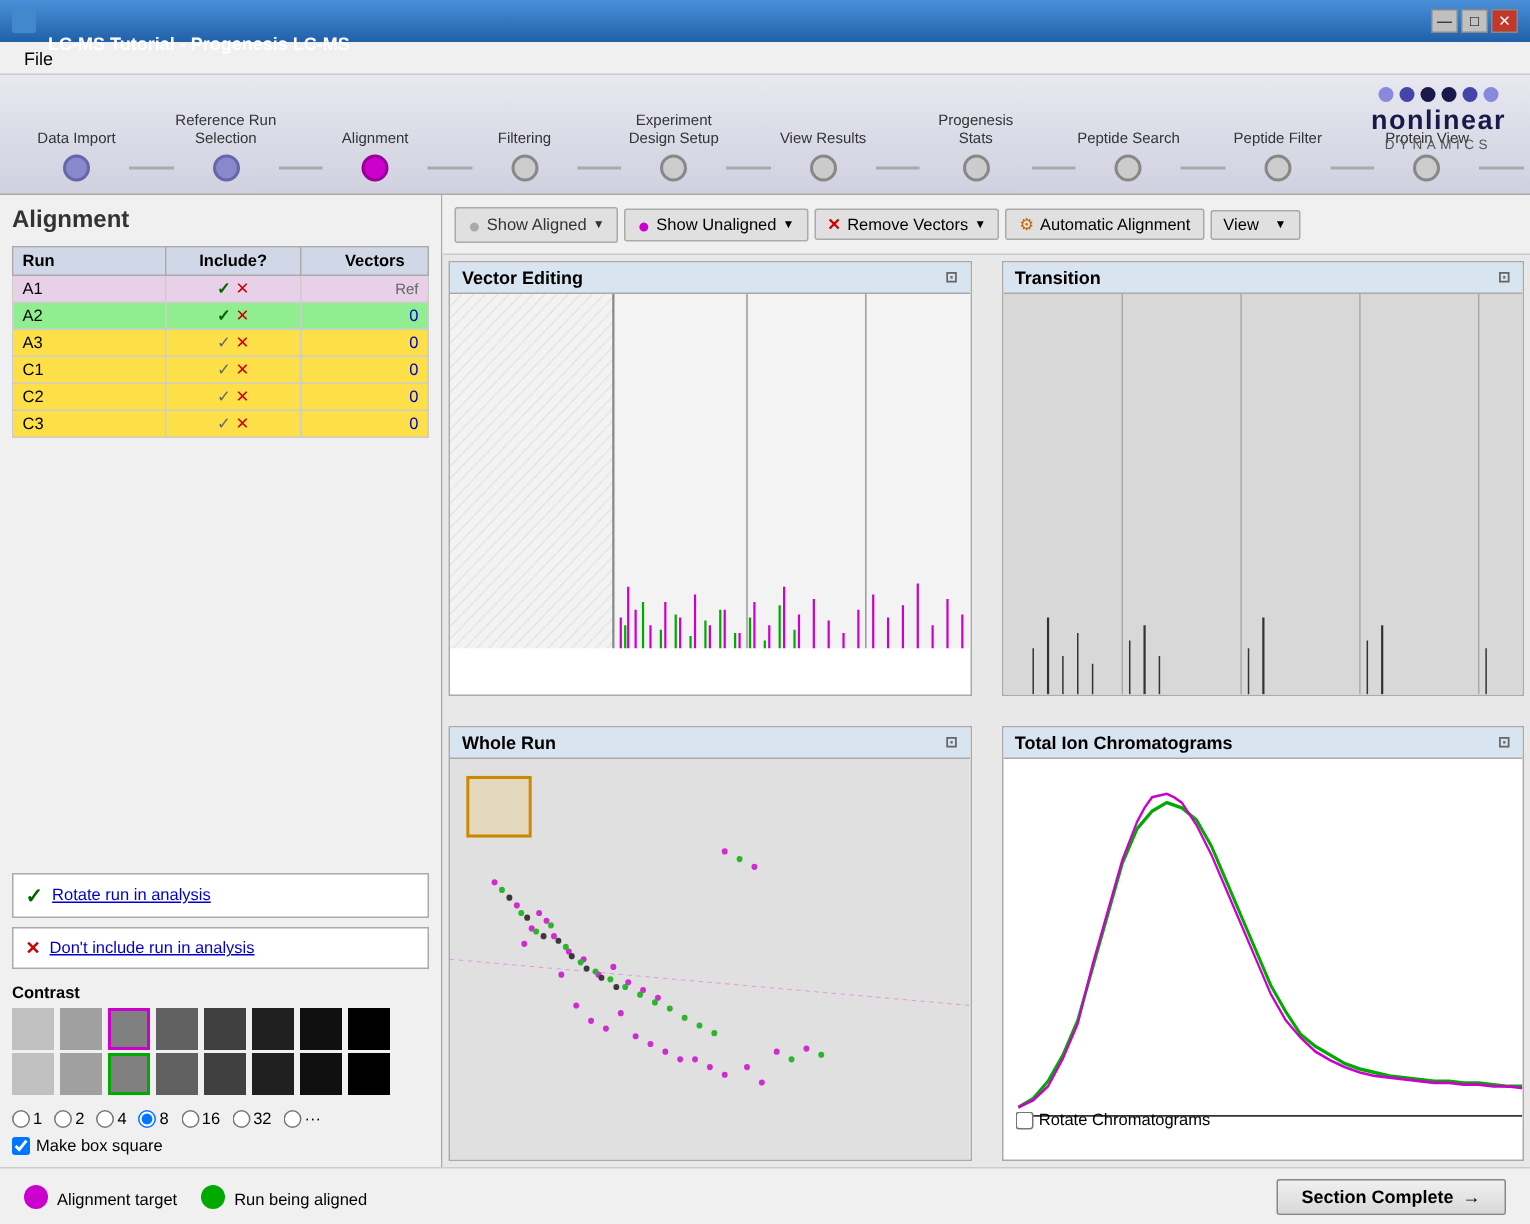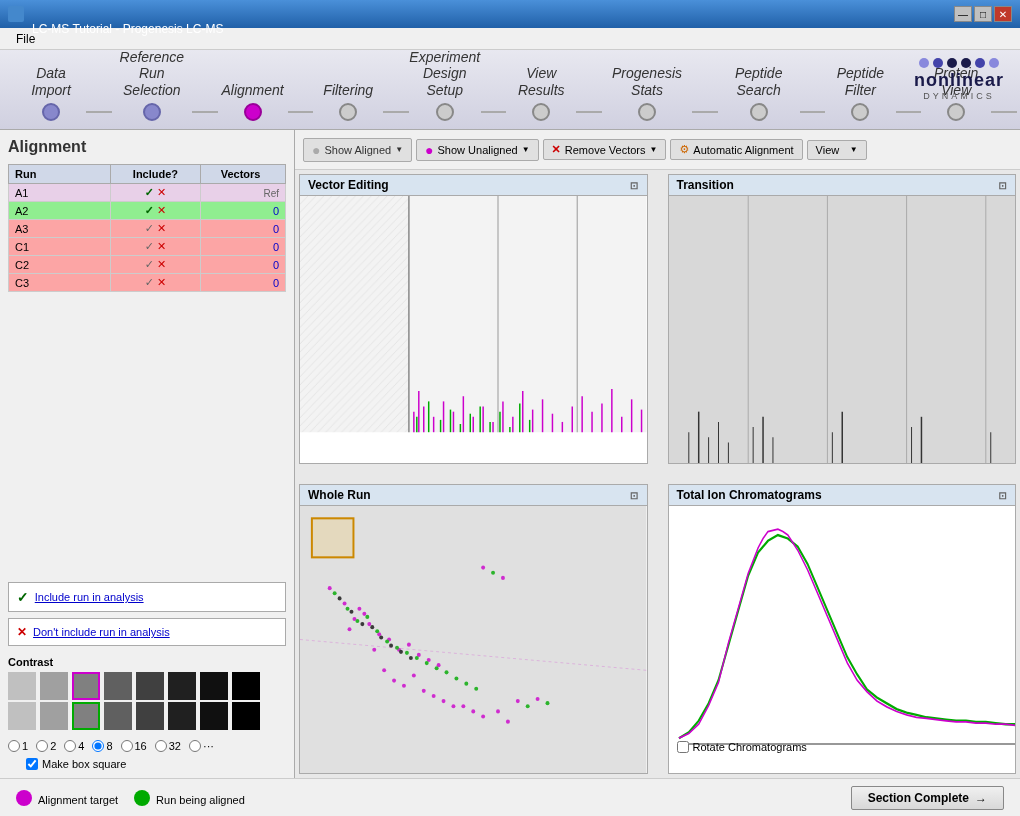--- a/index.html
+++ b/index.html
@@ -8,21 +8,21 @@
     
     .title-bar {
       background: linear-gradient(to bottom, #4a90d9, #2060a8);
       color: white;
       padding: 4px 8px;
       display: flex;
       align-items: center;
       justify-content: space-between;
       height: 28px;
     }
-    .title-bar-text { font-size: 12px; font-weight: normal; margin-top: 30px; }
+    .title-bar-text { font-size: 12px; font-weight: bold; margin-top: 30px; }
     .title-bar-controls { display: flex; gap: 2px; }
     .title-btn {
       width: 18px; height: 16px; background: #c0c0c0; border: 1px solid #888;
       font-size: 10px; cursor: pointer; display: flex; align-items: center; justify-content: center;
       color: #000;
     }
     .title-btn.close { background: #c0392b; color: white; }
 
     
     .menu-bar {
@@ -35,21 +35,21 @@
     .pipeline {
       background: linear-gradient(to bottom, #e8e8f0, #d0d0e0);
       border-bottom: 1px solid #aaa;
       padding: 8px 16px;
       display: flex; align-items: flex-end; justify-content: space-between;
       height: 80px;
       position: relative;
     }
     .pipeline-steps { display: flex; align-items: flex-end; gap: 0; flex: 1; }
     .pipeline-step { display: flex; flex-direction: column; align-items: center; gap: 4px; min-width: 70px; }
-    .pipeline-step-label { font-size: 14px; text-align: center; color: #333; line-height: 1.2; font-style: italic; }
+    .pipeline-step-label { font-size: 10px; text-align: center; color: #333; line-height: 1.2; }
     .pipeline-dot {
       width: 18px; height: 18px; border-radius: 50%;
       border: 2px solid #888; background: #ccc;
     }
     .pipeline-dot.active { background: #cc00cc; border-color: #990099; }
     .pipeline-dot.completed { background: #8888cc; border-color: #6666aa; }
     .pipeline-line { width: 30px; height: 2px; background: #aaa; margin-bottom: 8px; }
 
     .nonlinear-logo {
       position: absolute; right: 16px; top: 8px;
@@ -75,24 +75,24 @@
 
     
     .run-table { width: 100%; border-collapse: collapse; margin-bottom: 8px; }
     .run-table th {
       background: #d0d8e8; border: 1px solid #aaa; padding: 3px 6px;
       font-size: 11px; text-align: left;
     }
     .run-table td { border: 1px solid #ccc; padding: 2px 6px; font-size: 11px; }
     .run-row-ref { background: #e8d0e8; }
     .run-row-active { background: #90ee90; }
-    .run-row-normal { background: #fca5a5; }
+    .run-row-normal { background: #fde047; }
     .run-table .col-run { width: 80px; }
     .run-table .col-include { width: 70px; text-align: center; }
-    .run-table .col-vectors { width: 60px; text-align: left; padding-left: 20px; }
+    .run-table .col-vectors { width: 60px; text-align: center; padding-left: 20px; }
     .check-icon { color: #006600; font-weight: bold; }
     .cross-icon { color: #cc0000; }
     .vectors-count { color: #0000cc; }
     .ref-badge { color: #666; font-size: 10px; }
 
     .include-check { color: #666; font-size: 11px; }
 
     
     .legend-box {
       border: 1px solid #aaa; background: white; padding: 6px 8px;
@@ -105,21 +105,21 @@
     
     .contrast-label { font-size: 11px; font-weight: bold; margin: 4px 0; }
     .contrast-grid { display: grid; grid-template-columns: repeat(8, 30px); gap: 2px; margin-bottom: 6px; }
     .contrast-swatch {
       width: 28px; height: 28px; border: 2px solid transparent; cursor: pointer;
     }
     .contrast-swatch.selected-pink { border: 2px solid #cc00cc; }
     .contrast-swatch.selected-green { border: 2px solid #00aa00; }
 
     .focus-grid-row { display: flex; align-items: center; gap: 8px; margin-top: 4px; font-size: 11px; }
-    .make-box-square { display: flex; align-items: center; gap: 4px; font-size: 11px; margin-left: 18px; }
+    .make-box-square { display: flex; align-items: center; gap: 4px; font-size: 11px; }
 
     
     .right-panel { flex: 1; display: flex; flex-direction: column; background: #e8e8e8; }
 
     
     .toolbar {
       background: #f0f0f0; border-bottom: 1px solid #ccc;
       padding: 4px 8px; display: flex; align-items: center; gap: 4px; height: 40px;
     }
     .toolbar-btn {
@@ -350,21 +350,21 @@
             <span class="vectors-count">0</span>
           </td>
         </tr>
       </tbody>
     </table>
 
     <div style="flex:1;"></div>
 
     <div class="legend-box">
       <span class="legend-check">✓</span>
-      <span class="legend-text">Include run in analysis</span>
+      <span class="legend-text">Rotate run in analysis</span>
     </div>
     <div class="legend-box">
       <span class="legend-cross">✕</span>
       <span class="legend-text">Don't include run in analysis</span>
     </div>
 
     <div class="contrast-label">Contrast</div>
     <div class="contrast-grid">
 
       <div class="contrast-swatch" style="background:#c0c0c0;"></div>

